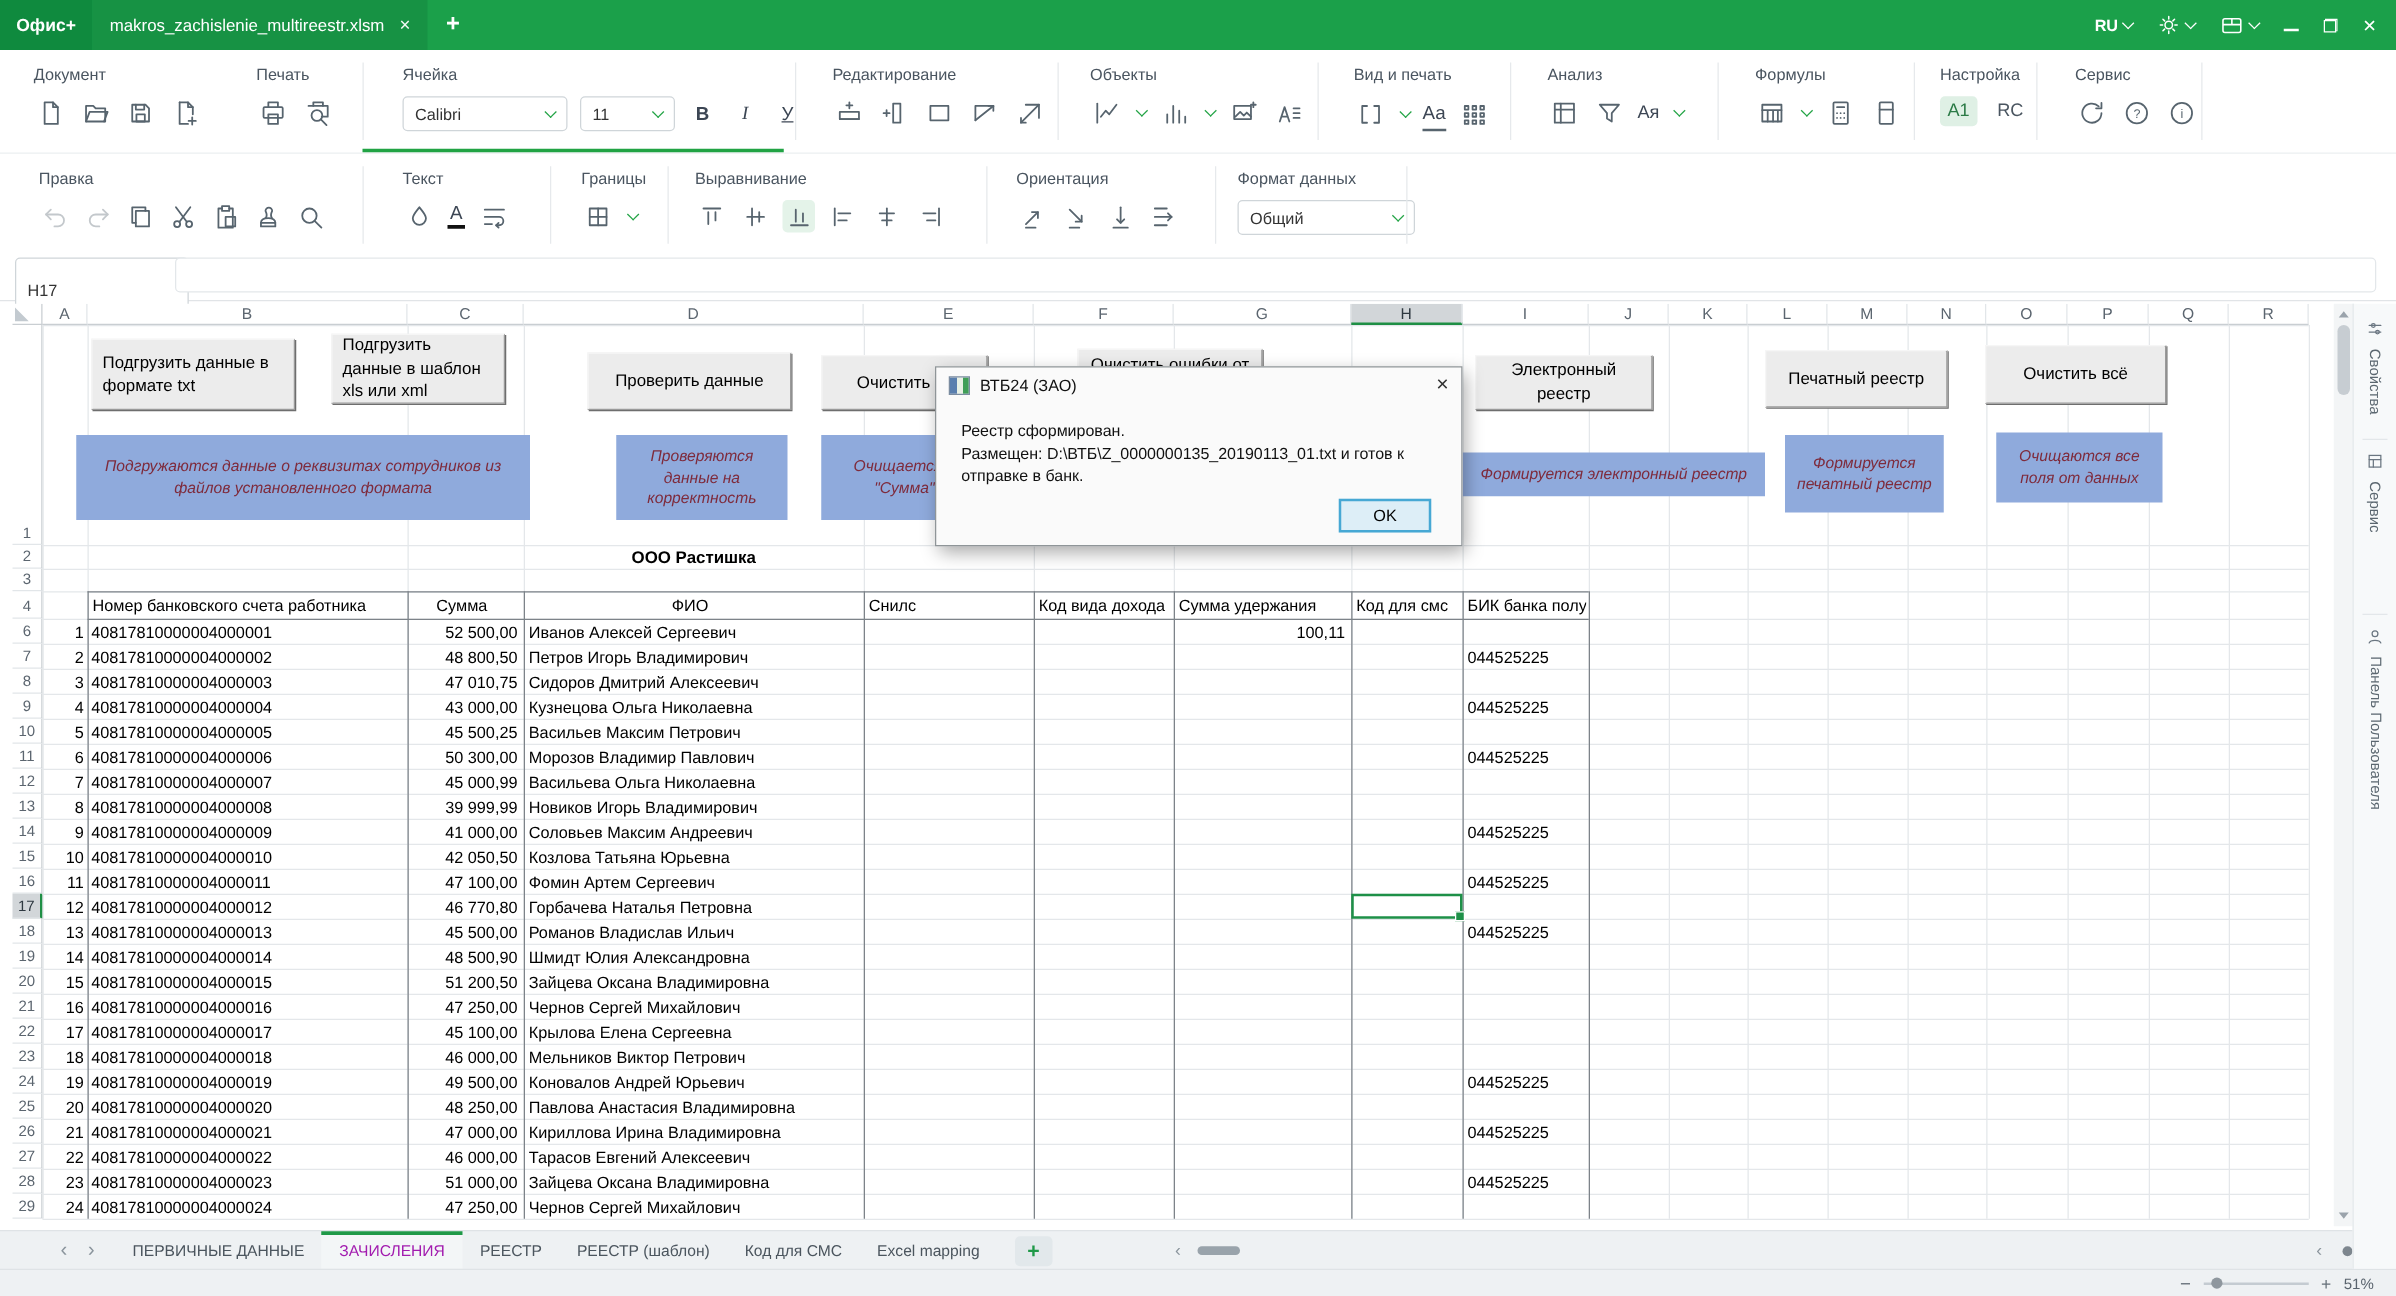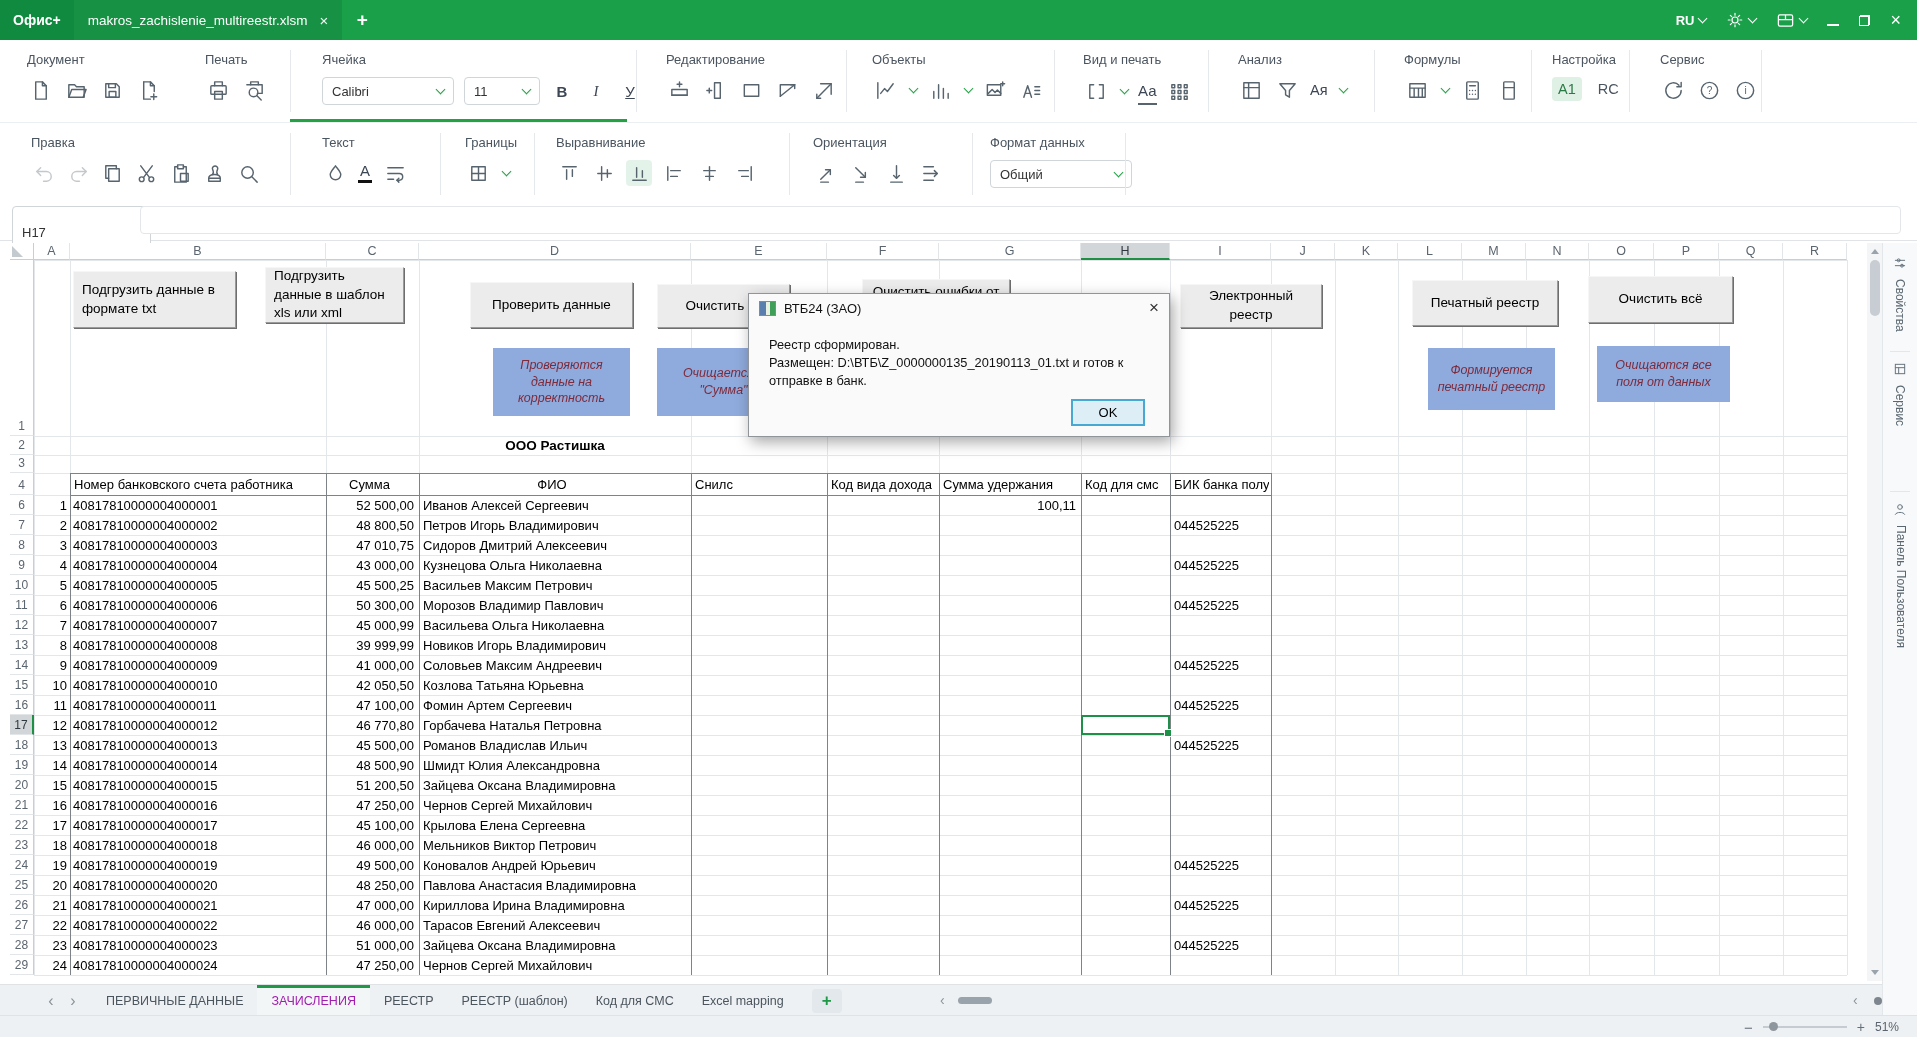--- a/index.html
+++ b/index.html
@@ -794,23 +794,25 @@
       <i></i>
     </div>
     <div class="formbtn left" style="left: 73px; top: 28px; width: 163px; height: 57px;">Подгрузить данные в формате txt</div>
     <div class="formbtn left" style="left: 265px; top: 24px; width: 139px; height: 56px;">Подгрузить данные в шаблон xls или xml</div>
     <div class="formbtn center" style="left: 470px; top: 39px; width: 163px; height: 46px;">Проверить данные</div>
     <div class="formbtn center" style="left: 657px; top: 41px; width: 133px; height: 44px;">Очистить су</div>
     <div class="formbtn top" style="left: 862px; top: 36px; width: 148px; height: 48px;">Очистить ошибки от</div>
     <div class="formbtn center" style="left: 1180px; top: 41px; width: 142px; height: 44px;">Электронный реестр</div>
     <div class="formbtn center" style="left: 1412px; top: 37px; width: 146px; height: 46px;">Печатный реестр</div>
     <div class="formbtn center" style="left: 1588px; top: 33px; width: 145px; height: 47px;">Очистить всё</div>
+    <div class="note" style="left: 61px; top: 105px; width: 363px; height: 68px;">Подгружаются данные о реквизитах сотрудников из файлов установленного формата</div>
     <div class="note" style="left: 493px; top: 105px; width: 137px; height: 68px;">Проверяются данные на корректность</div>
     <div class="note" style="left: 657px; top: 105px; width: 133px; height: 68px;">Очищается п
 "Сумма"</div>
+    <div class="note" style="left: 1170px; top: 119px; width: 242px; height: 35px;">Формируется электронный  реестр</div>
     <div class="note" style="left: 1428px; top: 105px; width: 127px; height: 62px;">Формируется печатный реестр</div>
     <div class="note" style="left: 1597px; top: 103px; width: 133px; height: 56px;">Очищаются все поля от данных</div>
   </div>
 
 <div class="vscroll">
   <i class="arr up"></i>
   <div class="thumb"></div>
   <i class="arr dn"></i>
 </div>
 

